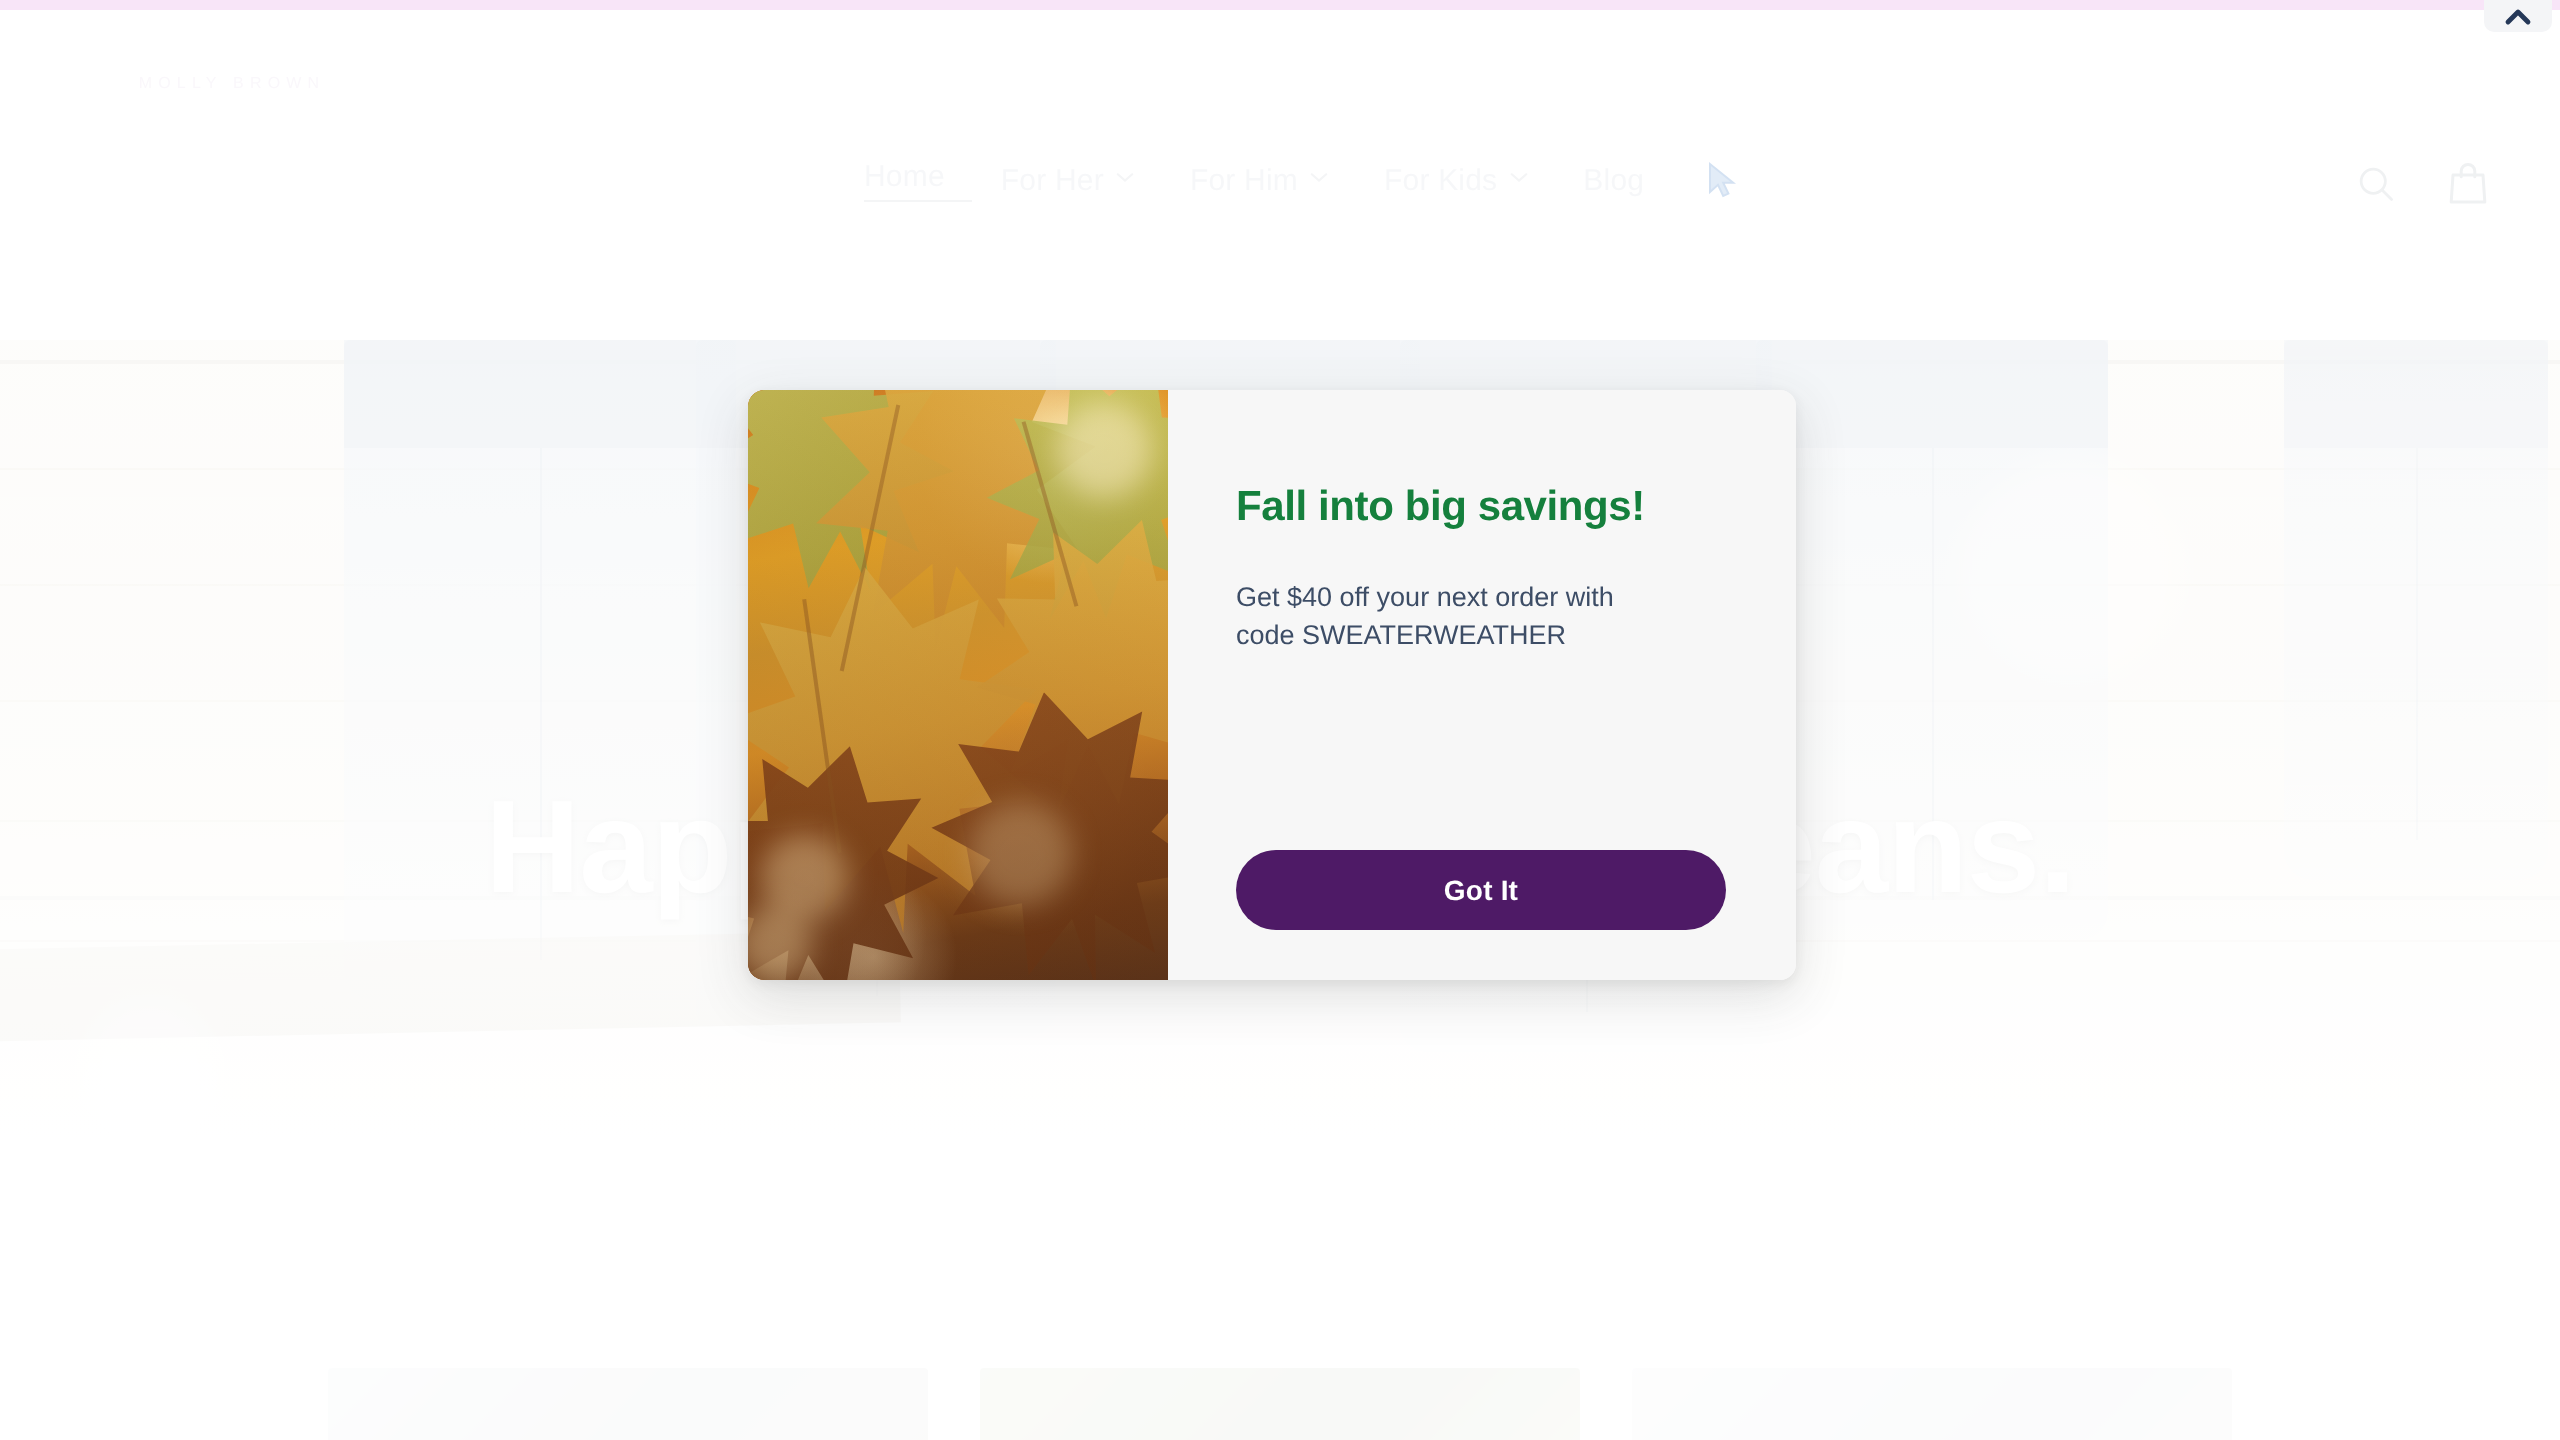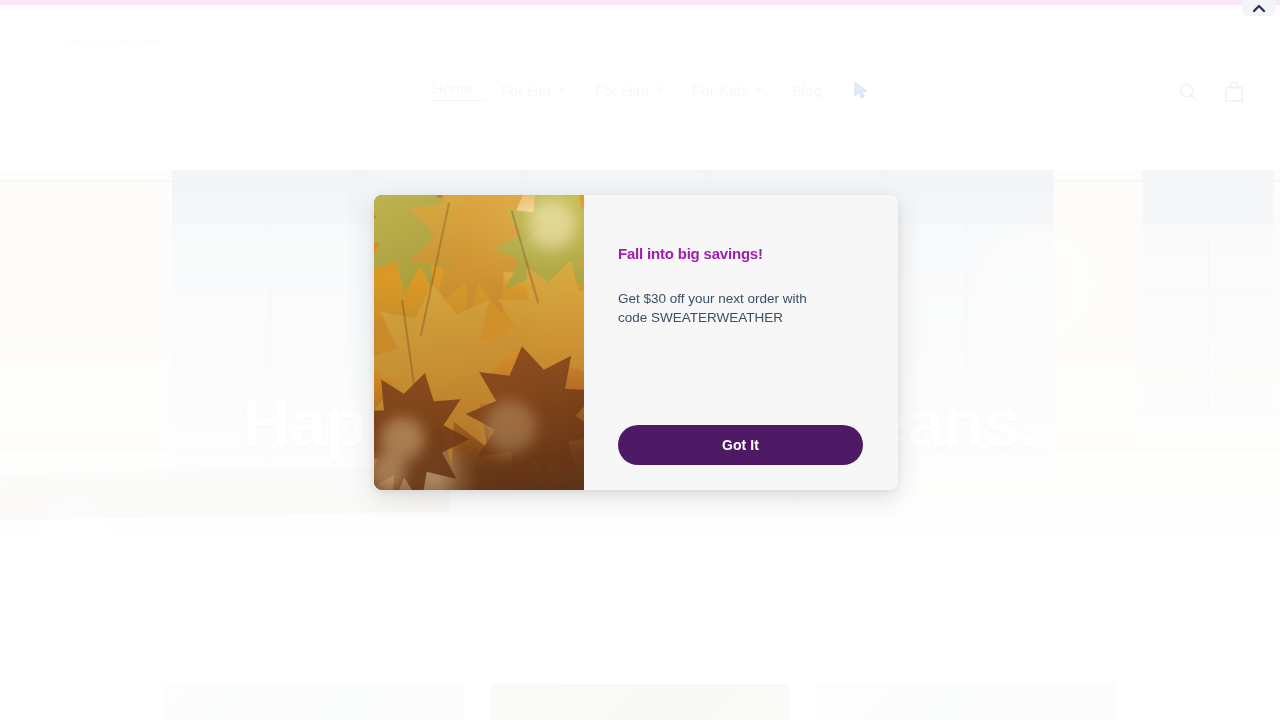--- a/index.html
+++ b/index.html
@@ -254,24 +254,24 @@
     background:linear-gradient(200deg, rgba(255,200,110,0.10) 0%, rgba(90,46,18,0.22) 85%); }
 
   .modal-body {
     flex:1 1 auto;
     padding:46px 34px 0 34px;
     position:relative;
     background:#f7f7f7;
   }
   .modal-title {
     margin:0;
-    font-size:15px;
+    font-size:21px;
     line-height:26px;
     font-weight:700;
-    color:#a21caf;
+    color:#15803d;
     letter-spacing:-0.2px;
   }
   .modal-text {
     margin:22px 0 0 0;
     font-size:13.5px;
     line-height:19px;
     color:#3d4d66;
     max-width:215px;
   }
   .modal-cta {
@@ -458,18 +458,18 @@
       <div class="blur-dot" style="left:6px;   top:222px; width:44px; height:44px;"></div>
       <div class="blur-dot" style="left:-6px;  top:258px; width:38px; height:38px;"></div>
       <div class="blur-dot" style="left:110px; top:206px; width:52px; height:52px; background:rgba(230,200,150,0.40);"></div>
       <div class="blur-dot" style="left:154px; top:6px;   width:48px; height:48px; background:rgba(255,246,210,0.55);"></div>
 
       <div class="media-veil"></div>
     </div>
 
     <div class="modal-body">
       <h2 class="modal-title">Fall into big savings!</h2>
-      <p class="modal-text">Get $30 off your next order with code SWEATERWEATHER</p>
+      <p class="modal-text">Get $40 off your next order with code SWEATERWEATHER</p>
       <button class="modal-cta">Got It</button>
     </div>
   </div>
 
 </div>
 
 </body></html>

